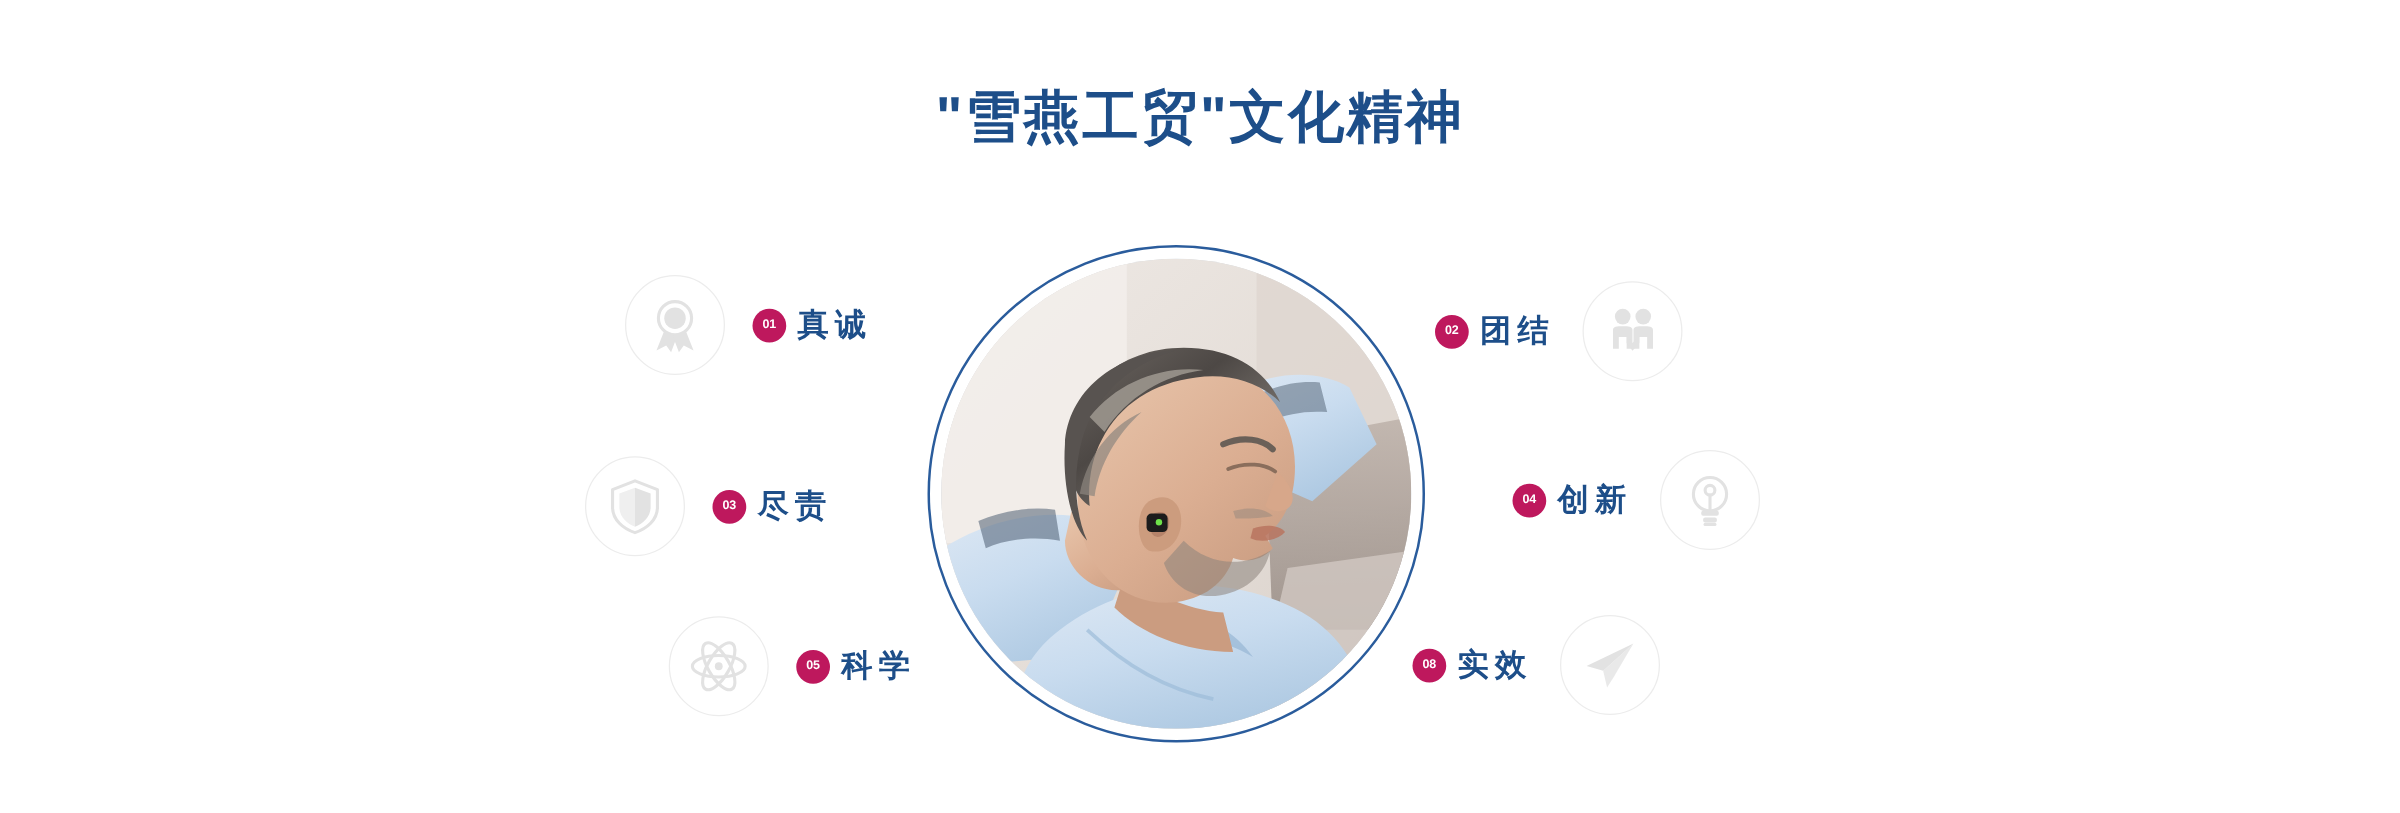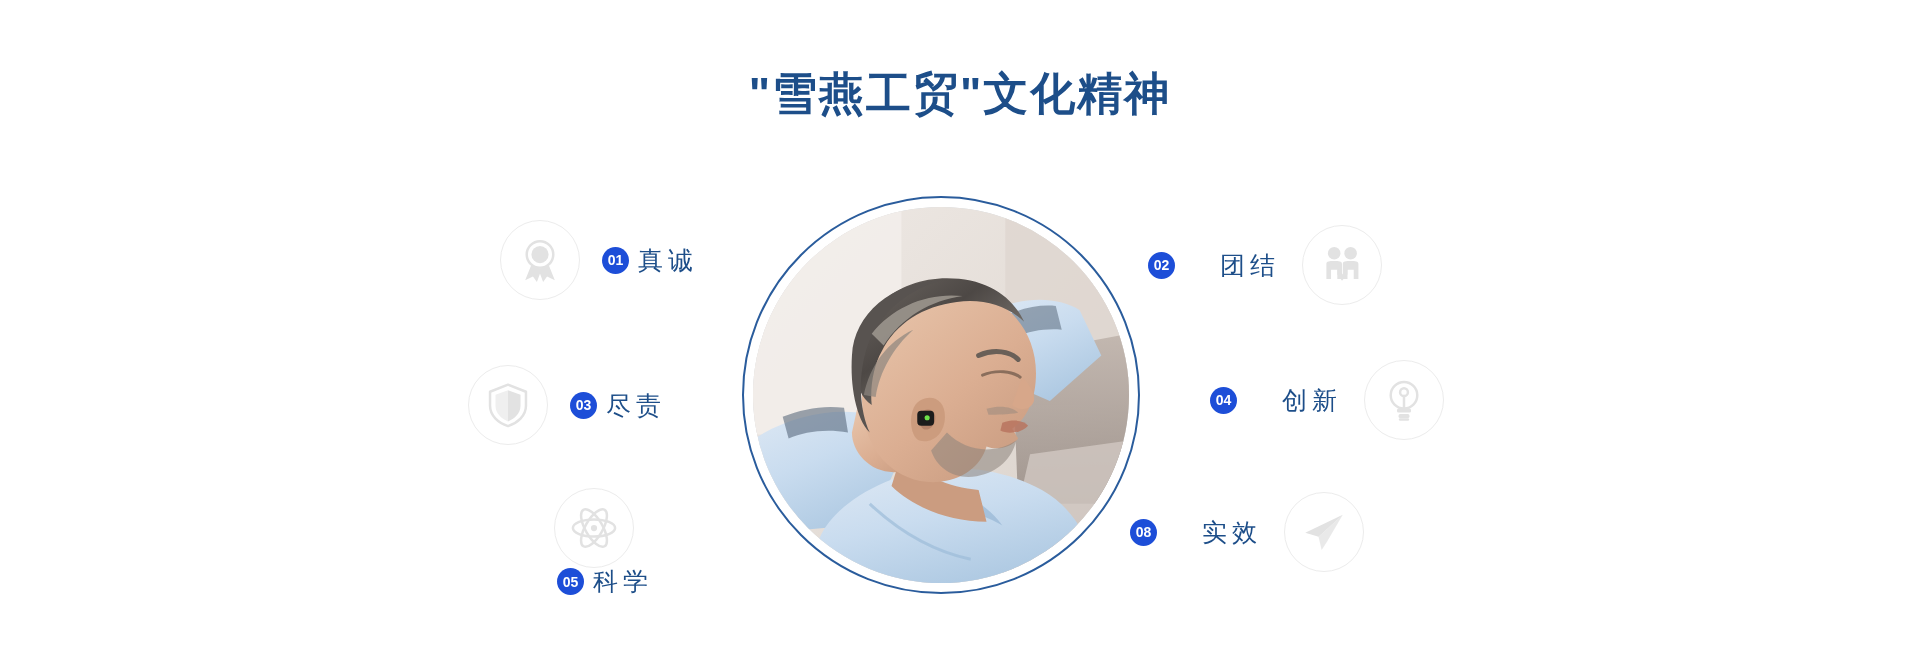--- a/index.html
+++ b/index.html
@@ -67,42 +67,42 @@
   .glyph-stroke{fill:none;stroke:#e2e2e2;stroke-width:3.2;stroke-linecap:round;stroke-linejoin:round;}
 
   .label-group{
     display:flex;align-items:center;
     flex:0 0 auto;
     white-space:nowrap;
   }
   .num-badge{
     width:27px;height:27px;
     border-radius:50%;
-    background:#1d4ed8;
+    background:#be185d;
     color:#ffffff;
-    font-size:14px;
+    font-size:10px;
     font-weight:700;
     display:flex;align-items:center;justify-content:center;
     flex:0 0 auto;
     letter-spacing:0px;
     line-height:1;
   }
   .feat-label{
     color:#1d4e89;
     font-size:25px;
-    font-weight:400;
+    font-weight:700;
     letter-spacing:5px;
     margin-left:9px;
     line-height:1;
     white-space:nowrap;
   }
 
   
   .gap-left  .label-group{margin-left:22px;}
-  .gap-right .label-group{margin-right:22px;gap:36px;}
+  .gap-right .label-group{margin-right:22px;}
 </style>
 </head>
 <body>
 
 <div id="stage">
 
   <div class="page-title">"雪燕工贸"文化精神</div>
 
   <div class="center-circle">
     <div class="center-photo">
@@ -243,21 +243,21 @@
         <circle cx="32" cy="26" r="17" class="glyph-stroke"></circle>
         <circle cx="32" cy="22" r="5" class="glyph-stroke"></circle>
         <path d="M32 27 L32 43" class="glyph-stroke"></path>
         <rect x="23" y="43" width="18" height="5" rx="2" class="glyph-fill"></rect>
         <rect x="25" y="50" width="14" height="5" rx="2" class="glyph-fill"></rect>
         <path d="M27 57 L37 57" class="glyph-stroke"></path>
       </svg>
     </div>
   </div>
 
-  <div class="feature gap-left" style="left:535px;top:488px;flex-direction:column;">
+  <div class="feature gap-left" style="left:535px;top:488px;">
     <div class="icon-circle">
       <svg viewBox="0 0 64 64" aria-hidden="true">
         <ellipse cx="32" cy="32" rx="27" ry="11" class="glyph-stroke"></ellipse>
         <ellipse cx="32" cy="32" rx="27" ry="11" class="glyph-stroke" transform="rotate(60 32 32)"></ellipse>
         <ellipse cx="32" cy="32" rx="27" ry="11" class="glyph-stroke" transform="rotate(120 32 32)"></ellipse>
         <circle cx="32" cy="32" r="4" class="glyph-fill"></circle>
       </svg>
     </div>
     <div class="label-group">
       <span class="num-badge">05</span>

